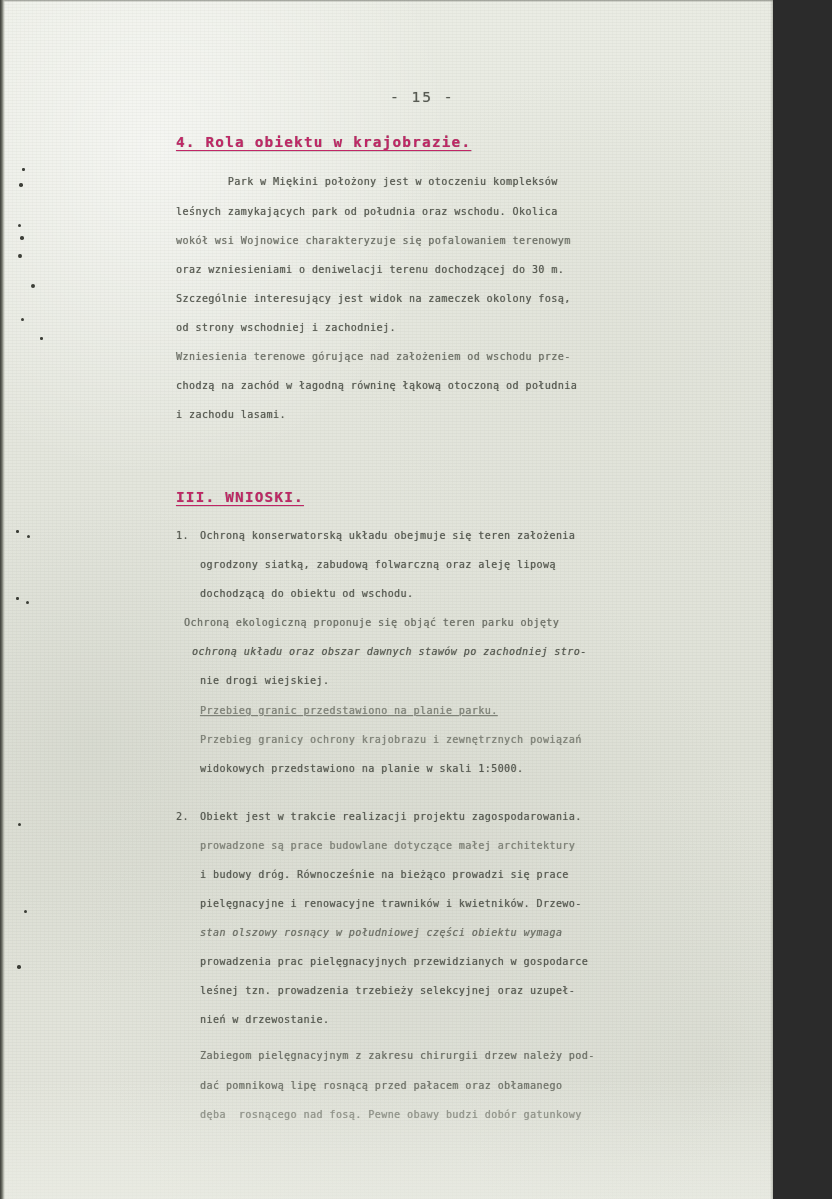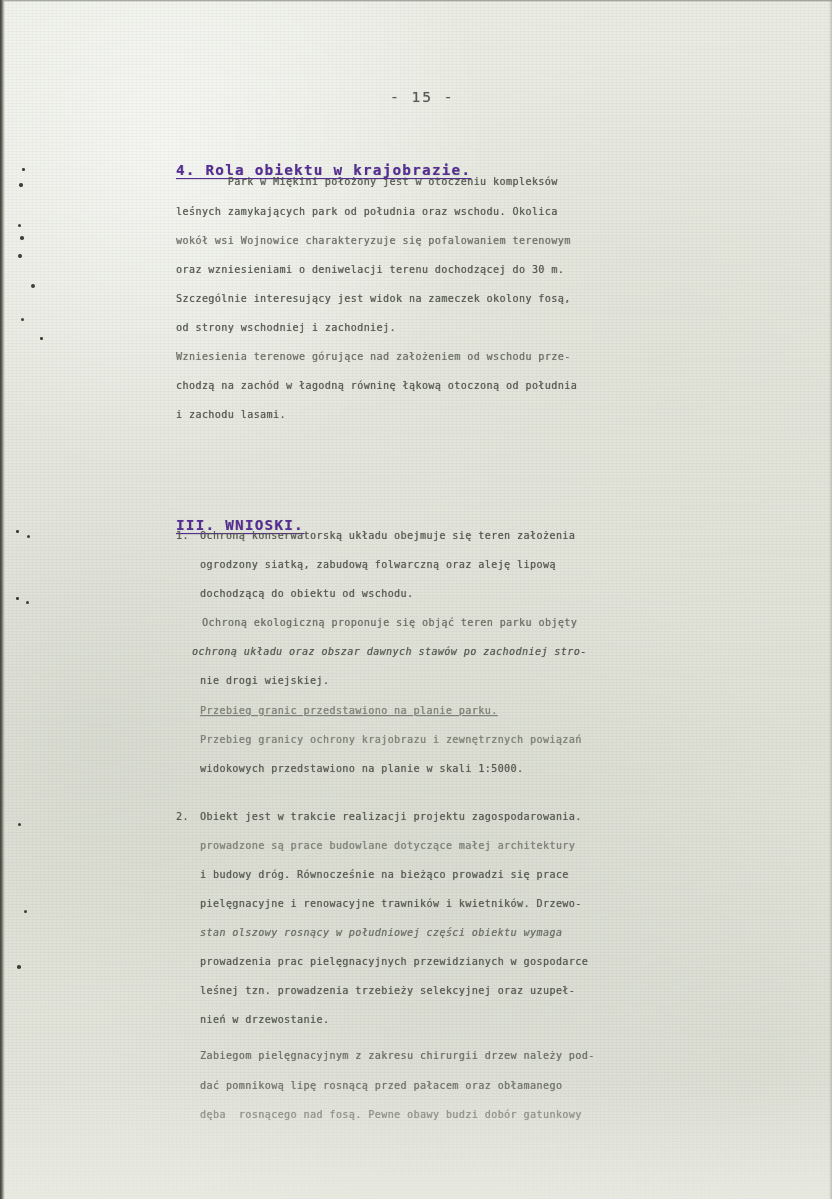--- a/index.html
+++ b/index.html
@@ -3,21 +3,21 @@
 <meta charset="utf-8">
 <title>Scanned typescript page 15</title>
 <style>
   html, body {
     margin: 0;
     padding: 0;
     background: #2b2b2b;
   }
   #page {
     position: relative;
-    width: 832px;
+    width: 773px;
     height: 1199px;
     overflow: hidden;
     background: #e4e5dd;
     font-family: "DejaVu Sans Mono", "Liberation Mono", monospace;
     box-sizing: border-box;
   }
   
   #paper-texture {
     position: absolute;
     inset: 0;
@@ -79,25 +79,24 @@
   .typed.faint   { color: #6a6d63; opacity: 0.80; }
 
   #page-number {
     letter-spacing: 2px;
     font-size: 14.5px;
   }
 
   .heading {
     font-weight: bold;
     letter-spacing: 1.3px;
-    color: #4c1d95;
+    color: #be185d;
     text-decoration: underline;
     text-underline-offset: 3px;
     text-decoration-thickness: 1px;
-    margin-top: 28px;
   }
 
   .body-line { font-size: 10px; }
 
   
   .speck {
     position: absolute;
     background: #23251f;
     border-radius: 50%;
     pointer-events: none;
@@ -133,21 +132,21 @@
   <div class="typed body-line" style="left:176px; top:381px;">chodzą na zachód w łagodną równinę łąkową otoczoną od południa</div>
   <div class="typed body-line lighter" style="left:176px; top:352px;">Wzniesienia terenowe górujące nad założeniem od wschodu prze-</div>
   <div class="typed body-line" style="left:176px; top:410px;">i zachodu lasami.</div>
 
   <div class="typed heading" style="left:176px; top:490px;">III. WNIOSKI.</div>
 
   <div class="typed body-line" style="left:176px; top:531px;">1.</div>
   <div class="typed body-line" style="left:200px; top:531px;">Ochroną konserwatorską układu obejmuje się teren założenia</div>
   <div class="typed body-line" style="left:200px; top:589px;">dochodzącą do obiektu od wschodu.</div>
   <div class="typed body-line" style="left:200px; top:560px;">ogrodzony siatką, zabudową folwarczną oraz aleję lipową</div>
-  <div class="typed body-line lighter" style="left:202px; top:618px;">Ochroną ekologiczną proponuje się objąć teren parku objęty</div>
+  <div class="typed body-line lighter" style="left:184px; top:618px;">Ochroną ekologiczną proponuje się objąć teren parku objęty</div>
   <div class="typed body-line" style="left:192px; top:647px;font-style:italic;">ochroną układu oraz obszar dawnych stawów po zachodniej stro-</div>
   <div class="typed body-line" style="left:200px; top:676px;">nie drogi wiejskiej.</div>
   <div class="typed body-line faint" style="left:200px; top:706px;text-decoration:underline;">Przebieg granic przedstawiono na planie parku.</div>
   <div class="typed body-line faint" style="left:200px; top:735px;">Przebieg granicy ochrony krajobrazu i zewnętrznych powiązań</div>
   <div class="typed body-line" style="left:200px; top:764px;">widokowych przedstawiono na planie w skali 1:5000.</div>
 
   <div class="typed body-line" style="left:176px; top:812px;">2.</div>
   <div class="typed body-line" style="left:200px; top:812px;">Obiekt jest w trakcie realizacji projektu zagospodarowania.</div>
   <div class="typed body-line faint" style="left:200px; top:841px;">prowadzone są prace budowlane dotyczące małej architektury</div>
   <div class="typed body-line" style="left:200px; top:870px;">i budowy dróg. Równocześnie na bieżąco prowadzi się prace</div>

